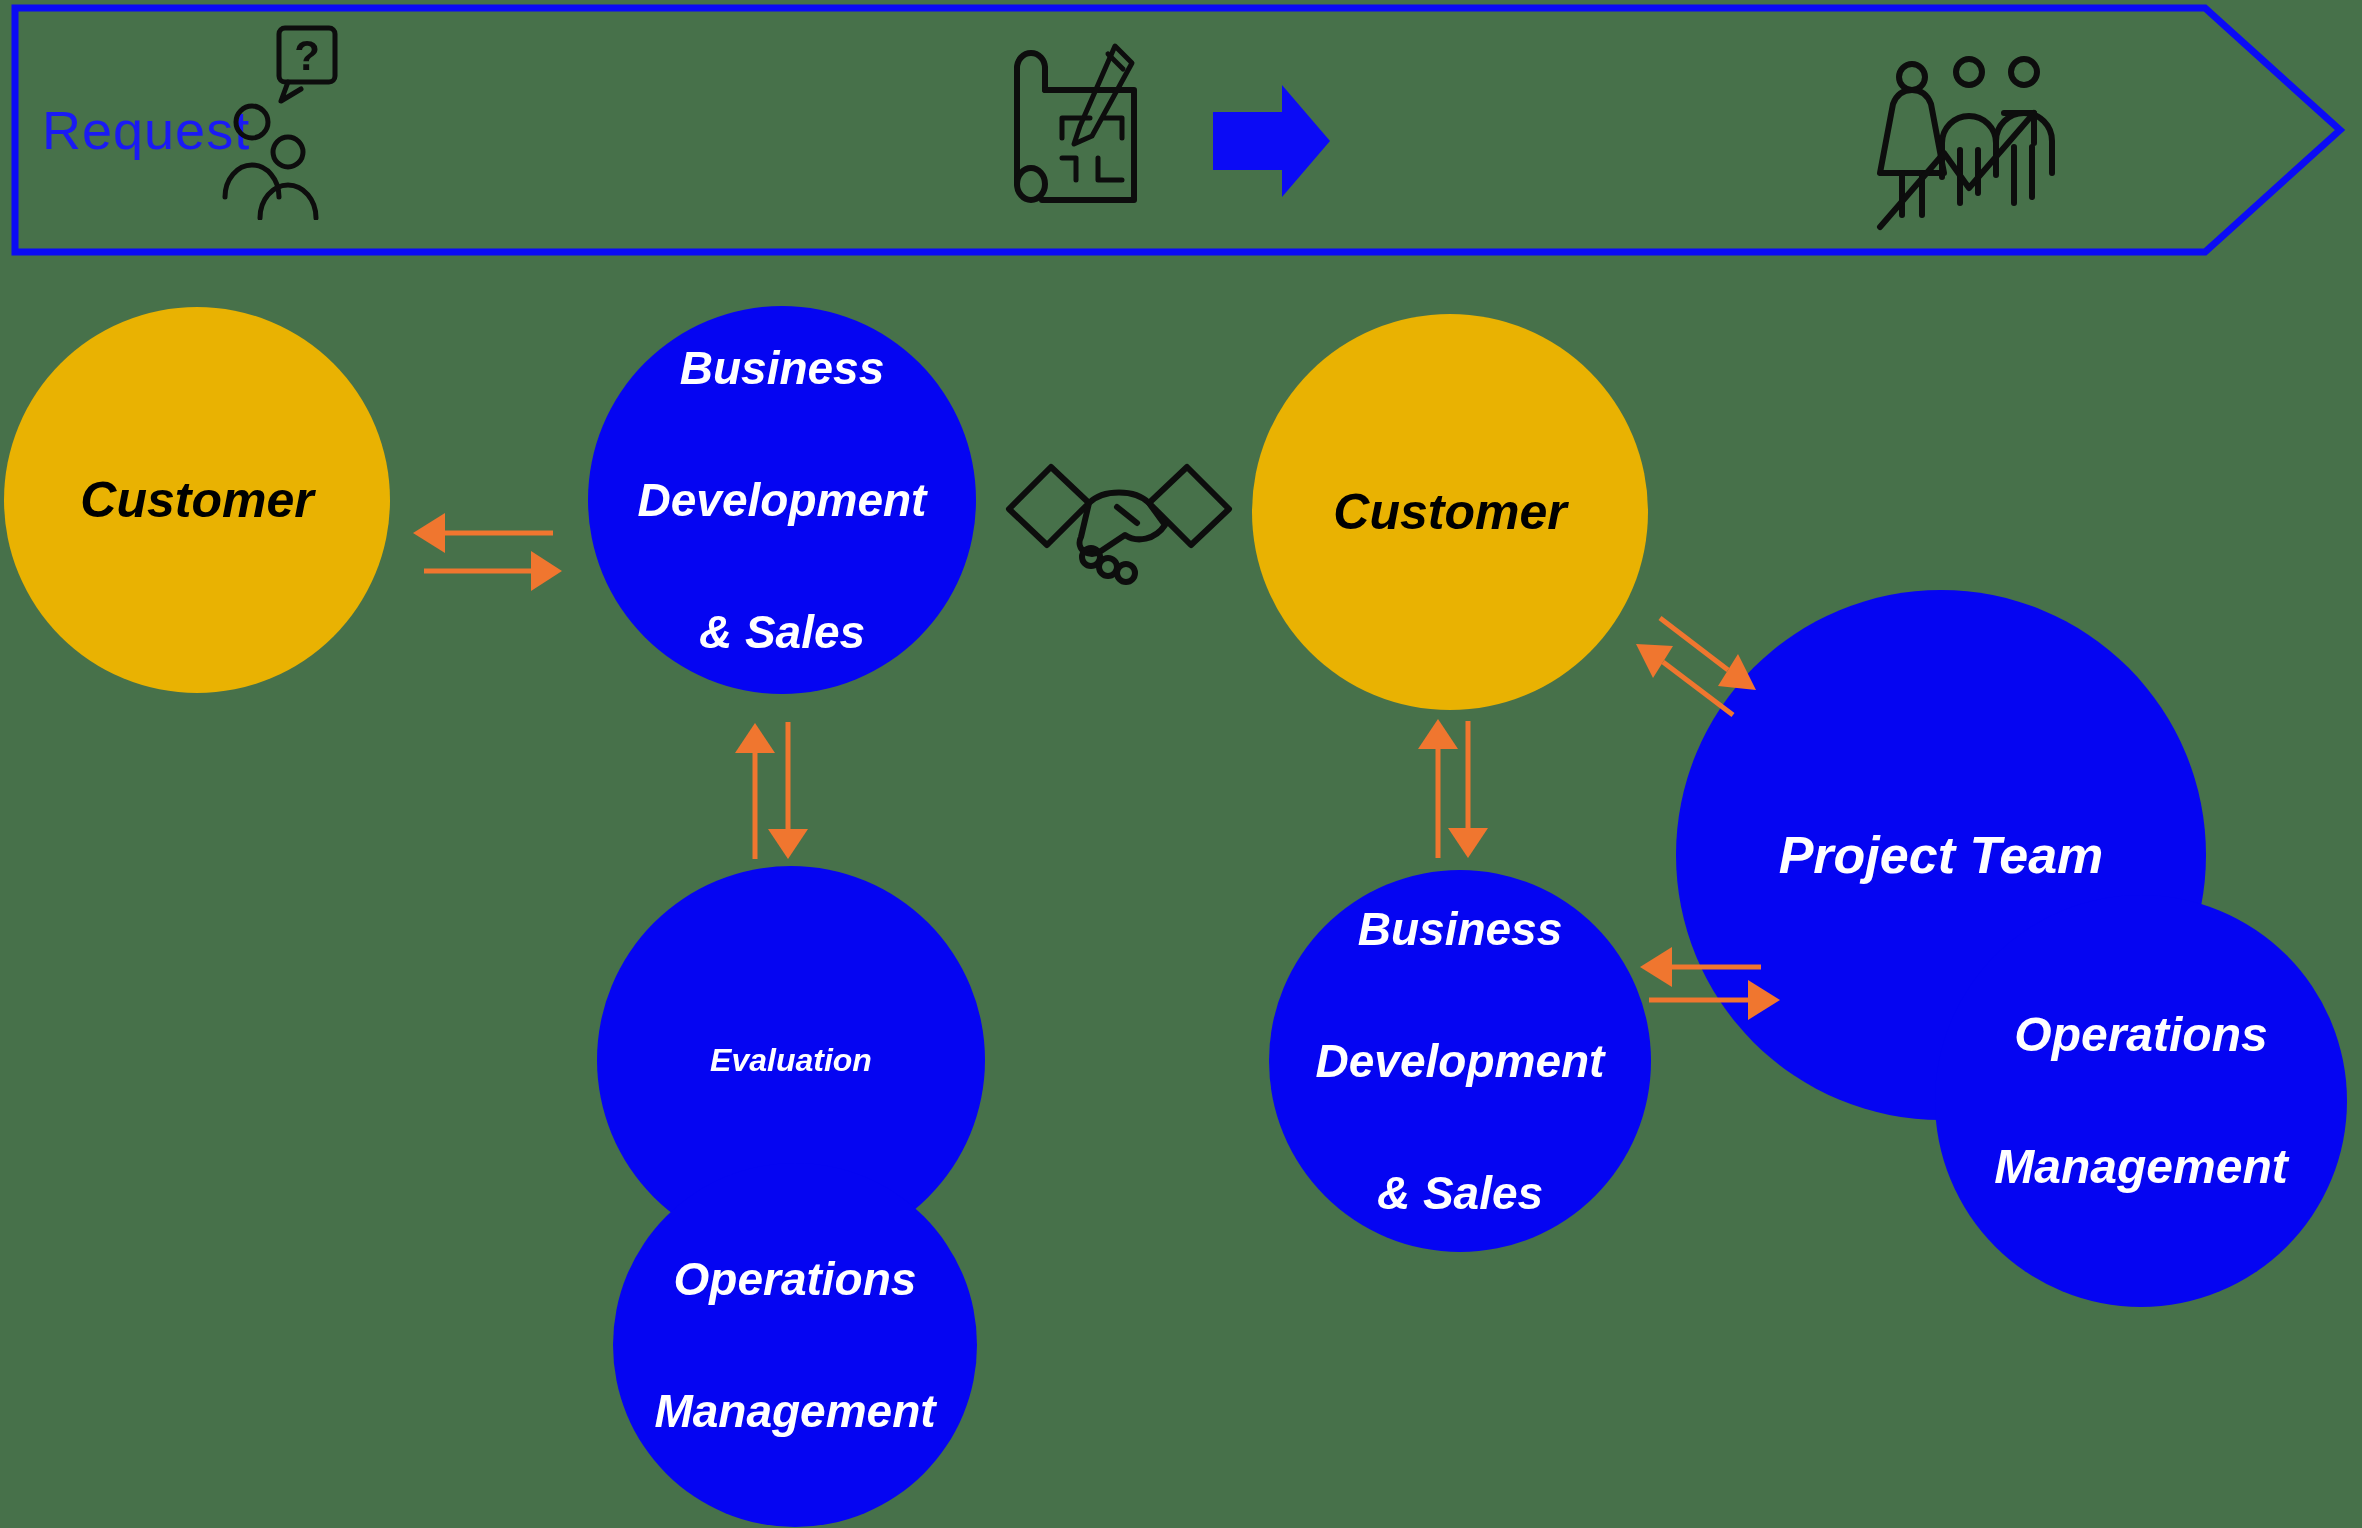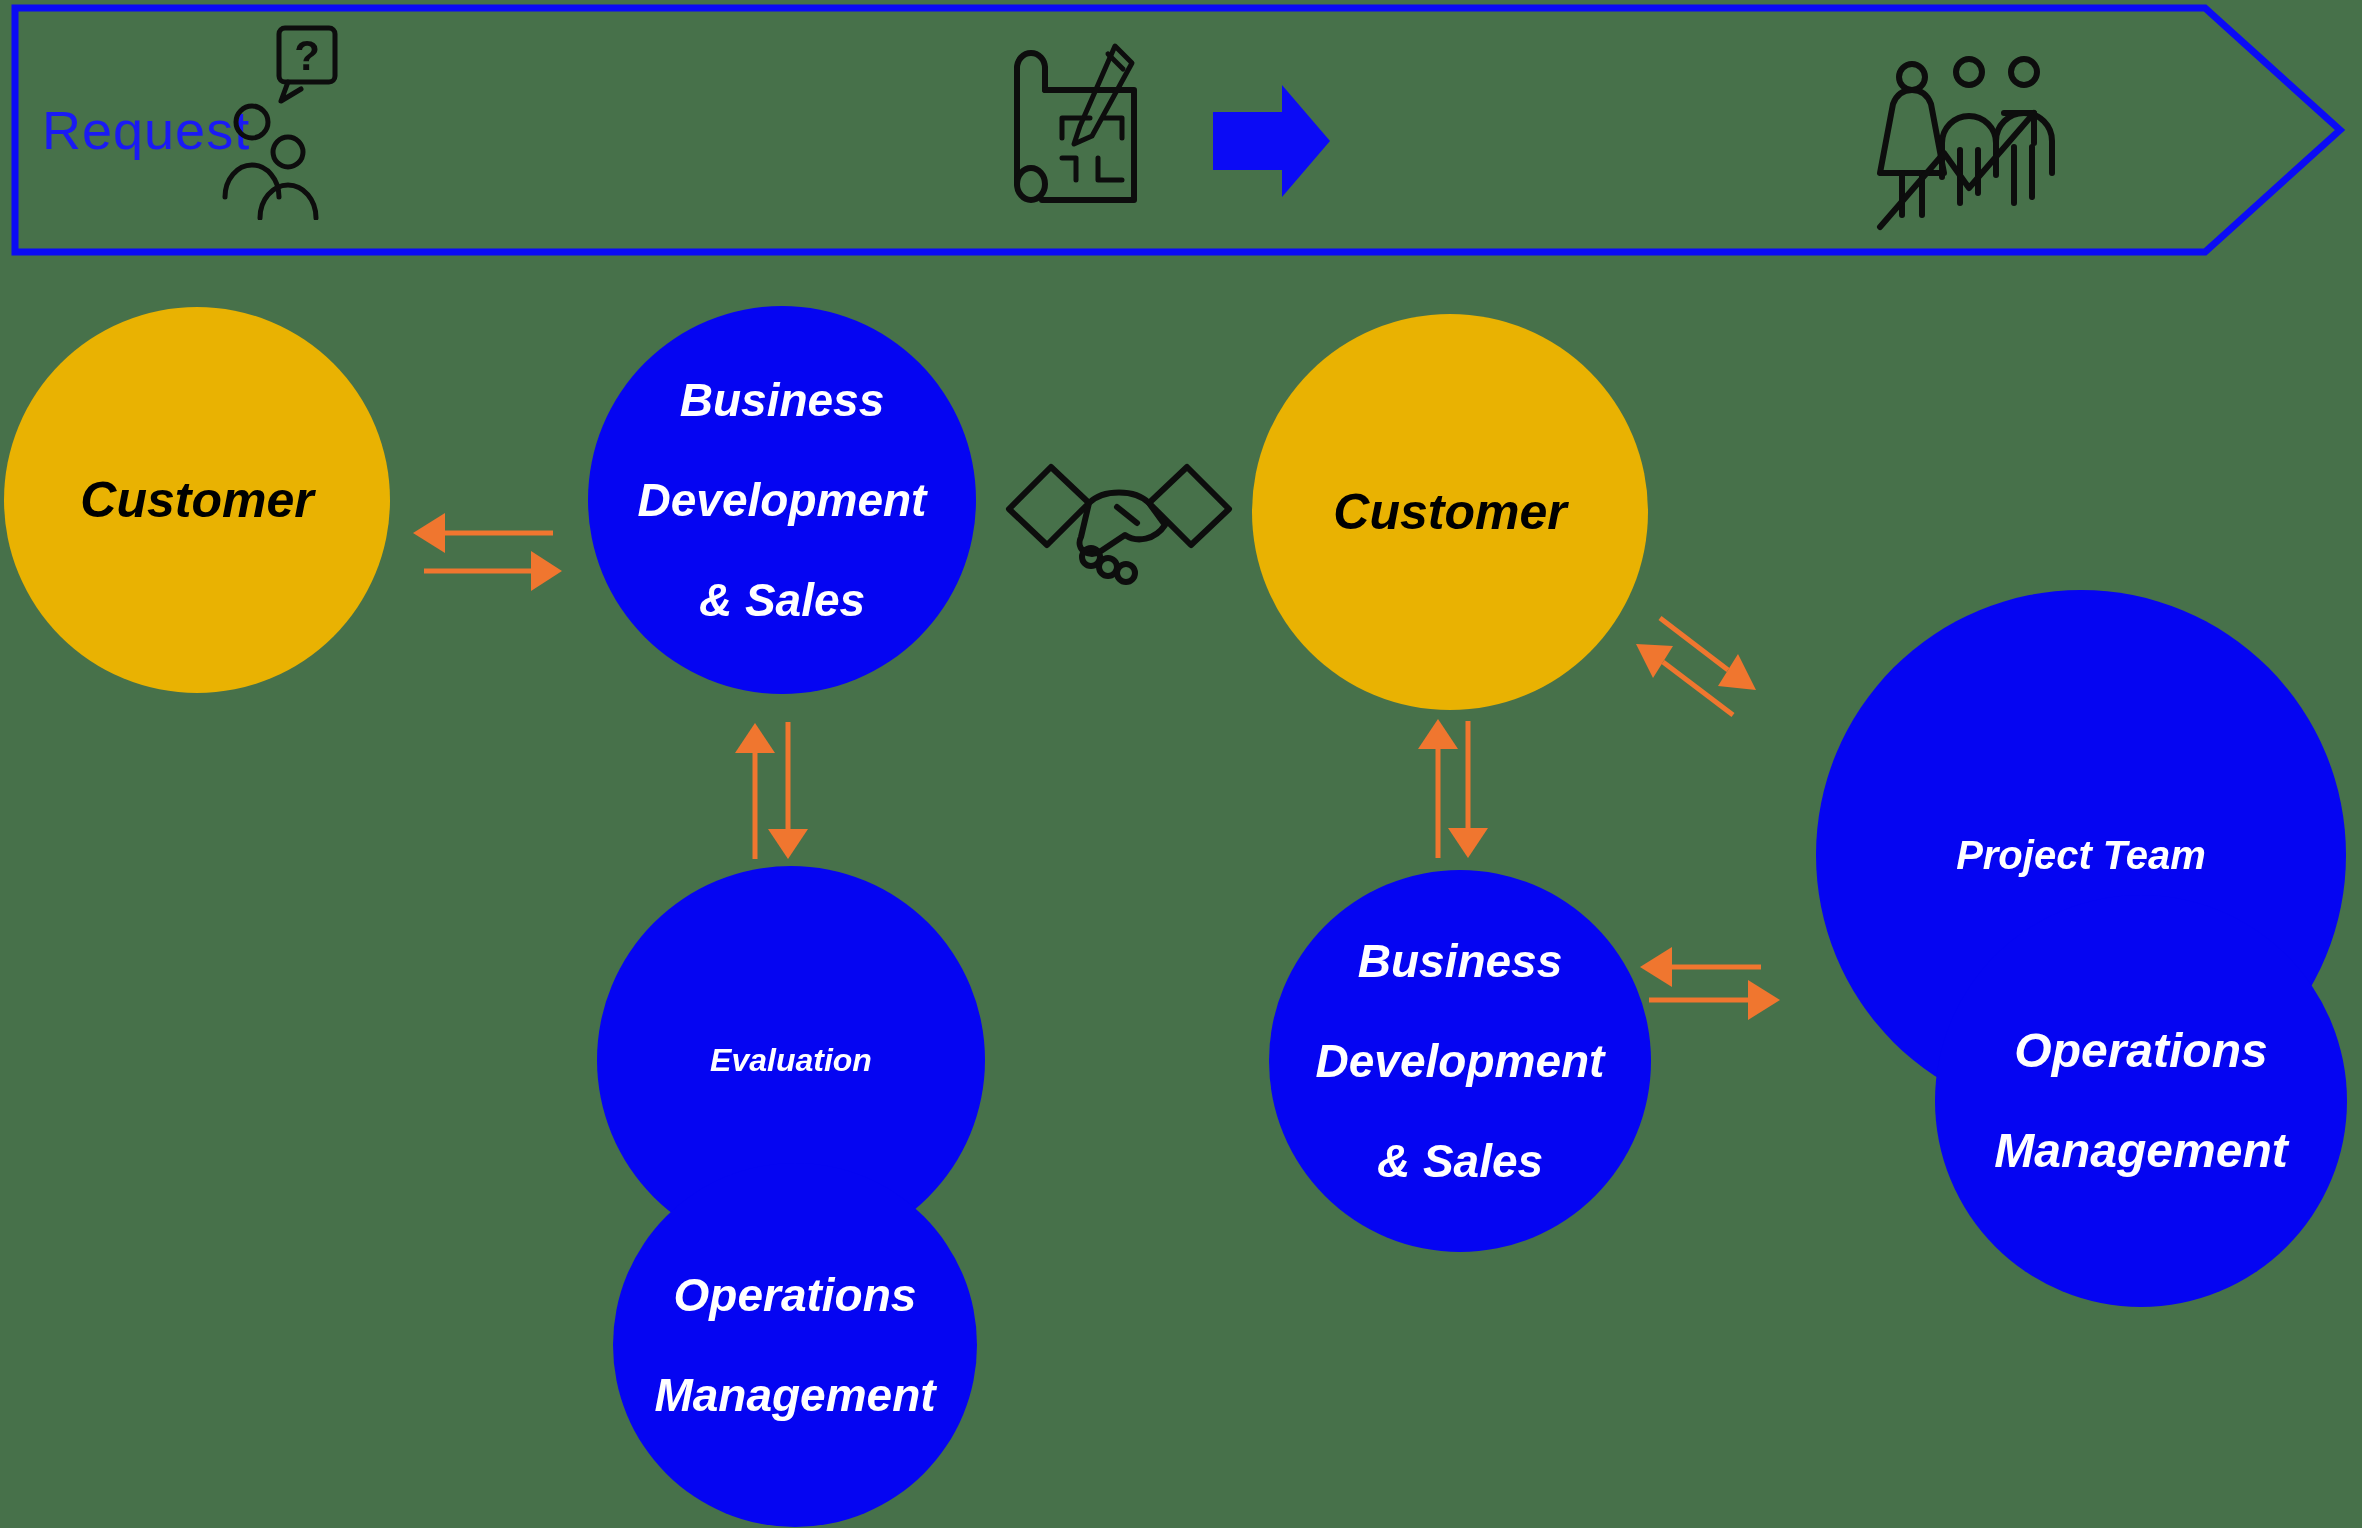--- a/index.html
+++ b/index.html
@@ -39,28 +39,28 @@
   .ink{fill:none;stroke:var(--icon-black);stroke-width:6;stroke-linecap:round;stroke-linejoin:round;}
   .ink-thin{fill:none;stroke:var(--icon-black);stroke-width:5;stroke-linecap:round;stroke-linejoin:round;}
   .ink-text{fill:var(--icon-black);font-family:"Liberation Sans",sans-serif;font-weight:bold;}
 
   
   .circle{
     position:absolute;border-radius:50%;
     display:flex;flex-direction:column;align-items:center;justify-content:center;
     text-align:center;font-style:italic;font-weight:700;
   }
-  .circle.blue{background:var(--node-blue);color:var(--text-white);}
+  .circle.blue{background:var(--node-blue);color:var(--text-white);gap:32px;}
   .circle.gold{background:var(--node-gold);color:var(--text-black);}
   .circle span{display:block;}
 
   #customer-left {left:4px;   top:307px; width:386px;height:386px;font-size:50px;}
   #bd-sales-left {left:588px; top:306px; width:388px;height:388px;font-size:46px;line-height:100px;}
   #customer-right{left:1252px;top:314px; width:396px;height:396px;font-size:50px;}
-  #project-team  {left:1816px;top:590px; width:530px;height:530px;font-size:40px;}
+  #project-team  {left:1676px;top:590px; width:530px;height:530px;font-size:52px;}
   #operations-right{left:1935px;top:895px;width:412px;height:412px;font-size:48px;line-height:100px;}
   #bd-sales-right{left:1269px;top:870px; width:382px;height:382px;font-size:46px;line-height:100px;}
   #evaluation    {left:597px; top:866px; width:388px;height:388px;font-size:32px;}
   #operations-left{left:613px;top:1163px;width:364px;height:364px;font-size:46px;line-height:100px;}
 
   
   #flow-arrows{left:0;top:0;width:2362px;height:1528px;pointer-events:none;}
   .orange-line{stroke:var(--arrow-orange);stroke-width:5;fill:none;}
   .orange-head{fill:var(--arrow-orange);}
 </style>

